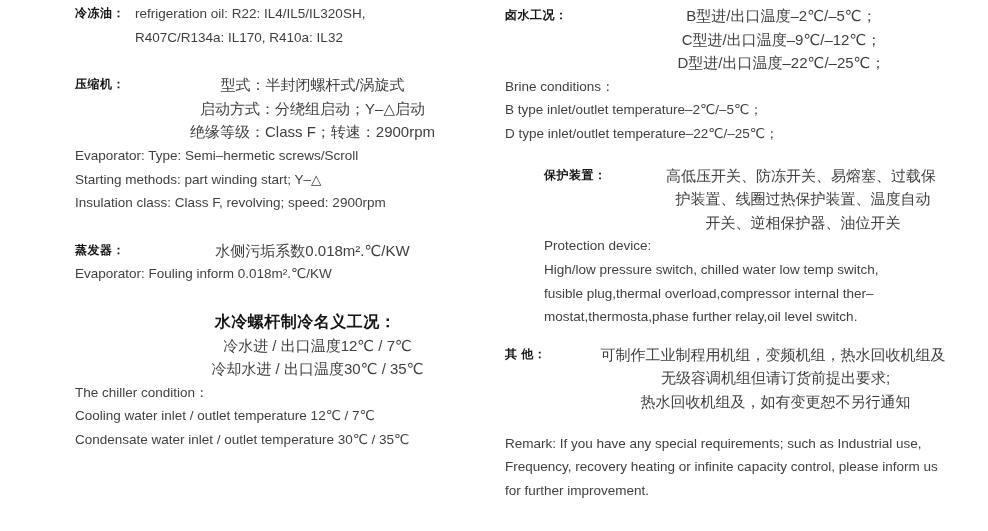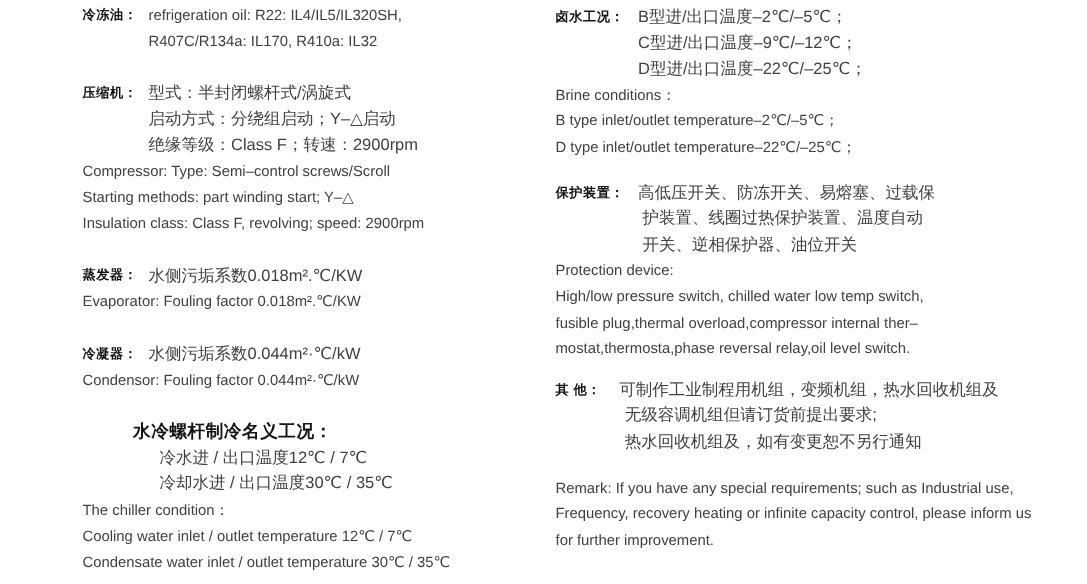--- a/index.html
+++ b/index.html
@@ -13,21 +13,21 @@
   }
   .col{position:absolute;top:0;}
   .col-left{left:75px;top:2px;width:415px;}
   .col-right{left:505px;top:4px;width:478px;}
   .line{
     position:relative;
     line-height:23.6px;
     height:23.6px;
     white-space:nowrap;
   }
-  .zh{font-size:15px;}
+  .zh{font-size:15px;text-align:center;}
   .en{font-size:13.5px;}
   .label{
     position:absolute;left:0;top:0;
     font-weight:bold;
     font-size:12px;
     color:#141414;
     letter-spacing:0.5px;
   }
   .label-inline{
     font-weight:bold;
@@ -38,21 +38,21 @@
   }
   
   .ind-c{padding-left:60px;}   
   .ind-c2{padding-left:70px;}  
   .ind-r{padding-left:75px;}   
   .ind-r2{padding-left:79px;}  
   .ind-o{padding-left:58px;}   
   .ind-o2{padding-left:63px;}  
   
   .gap-24{margin-top:24px;}
-  .gap-18{margin-top:18px;}
+  .gap-18{margin-top:18px;margin-left:39px;}
   .gap-14{margin-top:14px;}
   .gap-2{margin-top:18px;}
 </style>
 </head>
 <body>
 
 <div class="page">
 
   <div class="col col-left">
 
@@ -71,49 +71,40 @@
         <span class="label">压缩机：</span>
         <span>型式：半封闭螺杆式/涡旋式</span>
       </div>
       <div class="line zh ind-c">
         <span>启动方式：分绕组启动；Y–△启动</span>
       </div>
       <div class="line zh ind-c">
         <span>绝缘等级：Class F；转速：2900rpm</span>
       </div>
       <div class="line en">
-        <span>Compressor: Type: Semi–control screws/Scroll</span>
+        <span>Evaporator: Type: Semi–hermetic screws/Scroll</span>
       </div>
       <div class="line en">
         <span>Starting methods: part winding start; Y–△</span>
       </div>
       <div class="line en">
         <span>Insulation class: Class F, revolving; speed: 2900rpm</span>
       </div>
     </div>
 
     <div class="section gap-24">
       <div class="line zh ind-c">
         <span class="label">蒸发器：</span>
         <span>水侧污垢系数0.018m².℃/KW</span>
       </div>
       <div class="line en">
-        <span>Evaporator: Fouling factor 0.018m².℃/KW</span>
-      </div>
-    </div>
-
-    <div class="section gap-24">
-      <div class="line zh ind-c">
-        <span class="label">冷凝器：</span>
-        <span>水侧污垢系数0.044m²·℃/kW</span>
-      </div>
-      <div class="line en">
-        <span>Condensor: Fouling factor 0.044m²·℃/kW</span>
-      </div>
-    </div>
+        <span>Evaporator: Fouling inform 0.018m².℃/KW</span>
+      </div>
+    </div>
+
 
     <div class="section gap-24">
       <div class="line zh">
         <span class="label-inline">水冷螺杆制冷名义工况：</span>
       </div>
       <div class="line zh ind-c2">
         <span>冷水进 / 出口温度12℃ / 7℃</span>
       </div>
       <div class="line zh ind-c2">
         <span>冷却水进 / 出口温度30℃ / 35℃</span>
@@ -169,21 +160,21 @@
       <div class="line en">
         <span>Protection device:</span>
       </div>
       <div class="line en">
         <span>High/low pressure switch, chilled water low temp switch,</span>
       </div>
       <div class="line en">
         <span>fusible plug,thermal overload,compressor internal ther–</span>
       </div>
       <div class="line en">
-        <span>mostat,thermosta,phase reversal relay,oil level switch.</span>
+        <span>mostat,thermosta,phase further relay,oil level switch.</span>
       </div>
     </div>
 
     <div class="section gap-14">
       <div class="line zh ind-o">
         <span class="label">其 他：</span>
         <span>可制作工业制程用机组，变频机组，热水回收机组及</span>
       </div>
       <div class="line zh ind-o2">
         <span>无级容调机组但请订货前提出要求;</span>

